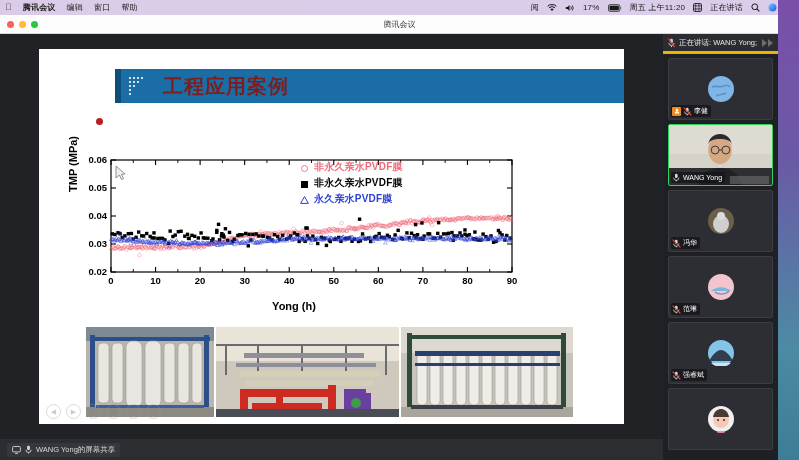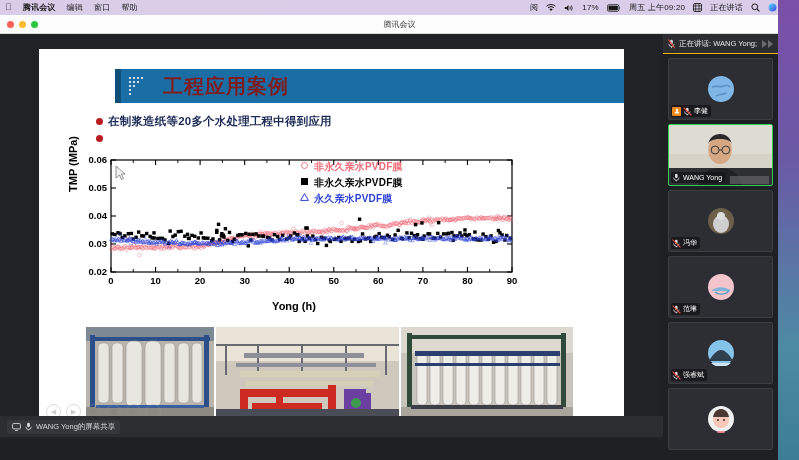--- a/index.html
+++ b/index.html
@@ -53,58 +53,58 @@
   .btext { font-size:11.5px; color:#1b2a56; font-weight:bold; letter-spacing:0.2px; line-height:14px; }
 
   
   .chart-wrap { position:absolute; left:30px; top:105px; width:450px; height:160px; }
   .ylabel { position:absolute; left:-2px; top:38px; transform:rotate(-90deg); transform-origin:left top;
             font-size:11px; font-weight:bold; color:#000; white-space:nowrap; }
   .chart-svg { position:absolute; left:0; top:0; }
   .xlabel { position:absolute; left:0; top:146px; width:450px; text-align:center;
             font-size:11px; font-weight:bold; color:#000; }
   .legend { position:absolute; left:230px; top:6px; }
-  .lg-row { display:flex; align-items:flex-start; gap:5px; margin-bottom:2px; font-size:10px; font-weight:bold;
+  .lg-row { display:flex; align-items:flex-end; gap:5px; margin-bottom:2px; font-size:10px; font-weight:bold;
             letter-spacing:0.2px; }
   .lg-mk { width:10px; text-align:center; flex:none; font-size:10px; line-height:11px; }
   .lg-open-circ { display:inline-block; width:7px; height:7px; border:1.3px solid #f27b86; border-radius:50%; }
   .lg-sq { display:inline-block; width:7px; height:7px; background:#000; }
   .c-pink { color:#f06a78; } .c-blk { color:#000; } .c-blue { color:#2b3fd4; }
 
   
   .photos { position:absolute; left:47px; top:278px; width:487px; height:90px; display:flex; gap:2px; }
   .photo { position:relative; overflow:hidden; }
   .p1 { width:128px; } .p2 { width:183px; } .p3 { width:172px; }
 
   
   .ppt-ctrls { position:absolute; left:7px; bottom:5px; display:flex; gap:5px; opacity:0.38; }
   .ppt-btn { width:15px; height:15px; border:1px solid #9a9a9a; border-radius:50%;
              display:flex; align-items:center; justify-content:center; color:#7a7a7a; font-size:7px; }
 
   
   .panel { position:absolute; left:663px; top:0; width:115px; height:426px; background:#1f2023; }
   .panel-hdr { height:20px; background:#2b2d31; display:flex; align-items:center; gap:4px; padding:0 5px;
-               font-size:7.5px; color:#e6e6e6; border-bottom:1px solid #eab308; }
+               font-size:7.5px; color:#e6e6e6; border-bottom:3px solid #eab308; }
   .panel-hdr .chev { margin-left:auto; display:flex; gap:1px; }
   .chev i { display:block; width:0;height:0; border-top:4px solid transparent; border-bottom:4px solid transparent;
             border-left:5px solid #6b6d73; }
   .tiles { padding:4px 5px; display:flex; flex-direction:column; gap:4px; }
   .tile { position:relative; width:105px; height:62px; background:#2c2e33; border:1px solid #3a3d42;
           border-radius:2px; overflow:hidden; display:flex; align-items:center; justify-content:center; }
   .tile.active { border:1.6px solid #2ed158; }
   .avatar { width:28px; height:28px; border-radius:50%; overflow:hidden; }
   .nametag { position:absolute; left:2px; bottom:2px; display:flex; align-items:center; gap:2px;
              background:rgba(20,20,22,0.72); border-radius:2px; padding:1px 3px 1px 1px;
              font-size:7px; color:#ffffff; white-space:nowrap; }
   .host-badge { width:9px; height:9px; background:#f08a1e; border-radius:1px; display:flex;
                 align-items:center; justify-content:center; }
   .mic-off { width:9px; height:9px; position:relative; }
 
   
-  .botbar { position:absolute; left:0; top:382px; width:663px; height:21px; background:#2b2d31;
+  .botbar { position:absolute; left:0; top:405px; width:663px; height:21px; background:#2b2d31;
             display:flex; align-items:center; gap:4px; padding:0 7px; font-size:7.5px; color:#d8d8d8; }
   .mini-chip { display:flex; align-items:center; gap:4px; background:#35373c; border-radius:2px; padding:2px 5px; }
 
   
   .deskstrip { position:absolute; left:778px; top:0; width:21px; height:460px;
                background:linear-gradient(180deg,#7a4fa8 0%,#6a5aa6 35%,#4d8aa4 75%,#3e7d96 100%); }
 </style>
 </head>
 <body>
 
@@ -135,21 +135,21 @@
           </svg>
       </span>
       <span class="mb-item">17%</span>
       <span class="ic batt-ic">
         <svg width="14" height="8" viewBox="0 0 17 9">
             <rect x="0.5" y="0.5" width="14" height="8" rx="2" stroke="#1a1a1a" fill="none"></rect>
             <rect x="1.8" y="1.8" width="11.4" height="5.4" rx="1" fill="#1a1a1a"></rect>
             <path d="M15.4 3.2v2.6a1.5 1.5 0 0 0 0-2.6" fill="#1a1a1a"></path>
           </svg>
       </span>
-      <span class="mb-item">周五 上午09:20</span>
+      <span class="mb-item">周五 上午11:20</span>
       <span class="ic cal-ic">
         <svg width="9" height="9" viewBox="0 0 10 10">
             <rect x="0.6" y="0.6" width="8.8" height="8.8" rx="1.4" stroke="#1a1a1a" fill="none"></rect>
             <path d="M3 0.6v8.8M6.6 0.6v8.8M0.6 3.2h8.8M0.6 6.6h8.8" stroke="#1a1a1a" stroke-width="0.8"></path>
           </svg>
       </span>
       <span class="mb-item">正在讲话</span>
       <span class="ic srch-ic">
         <svg width="9" height="9" viewBox="0 0 10 10">
             <circle cx="4.2" cy="4.2" r="3.2" stroke="#1a1a1a" stroke-width="1.1" fill="none"></circle>
@@ -205,24 +205,20 @@
               <circle cx="3" cy="11" r="1.1"></circle>
                 <circle cx="7" cy="11" r="1.1"></circle>
               <circle cx="3" cy="15" r="1.1"></circle>
               <circle cx="3" cy="19" r="1.1"></circle>
             </g>
           </svg>
           <div class="slide-title">工程应用案例</div>
         </div>
 
         <div class="bullets">
-          <div class="bullet">
-            <span class="bdot"></span>
-            <span class="btext">在制浆造纸等20多个水处理工程中得到应用</span>
-          </div>
           <div class="bullet">
             <span class="bdot"></span>
           </div>
         </div>
 
         <div class="chart-wrap">
           <div class="ylabel">TMP (MPa)</div>
           <svg class="chart-svg" id="chartsvg" width="450" height="145" viewBox="0 0 450 145">
               <rect x="42" y="6" width="401" height="112" fill="none" stroke="#000" stroke-width="1.2"></rect>
               <line x1="42" y1="118" x2="47" y2="118" stroke="#000" stroke-width="1.1"></line>

